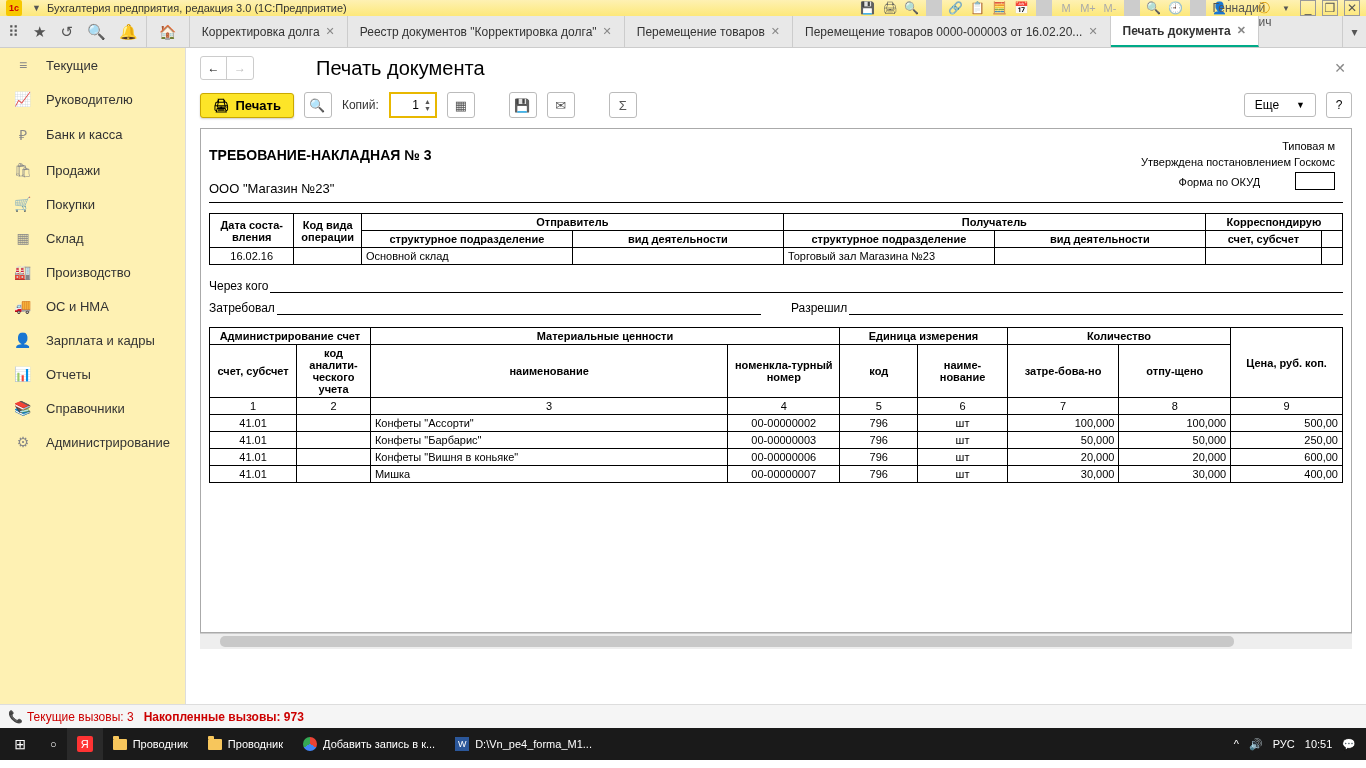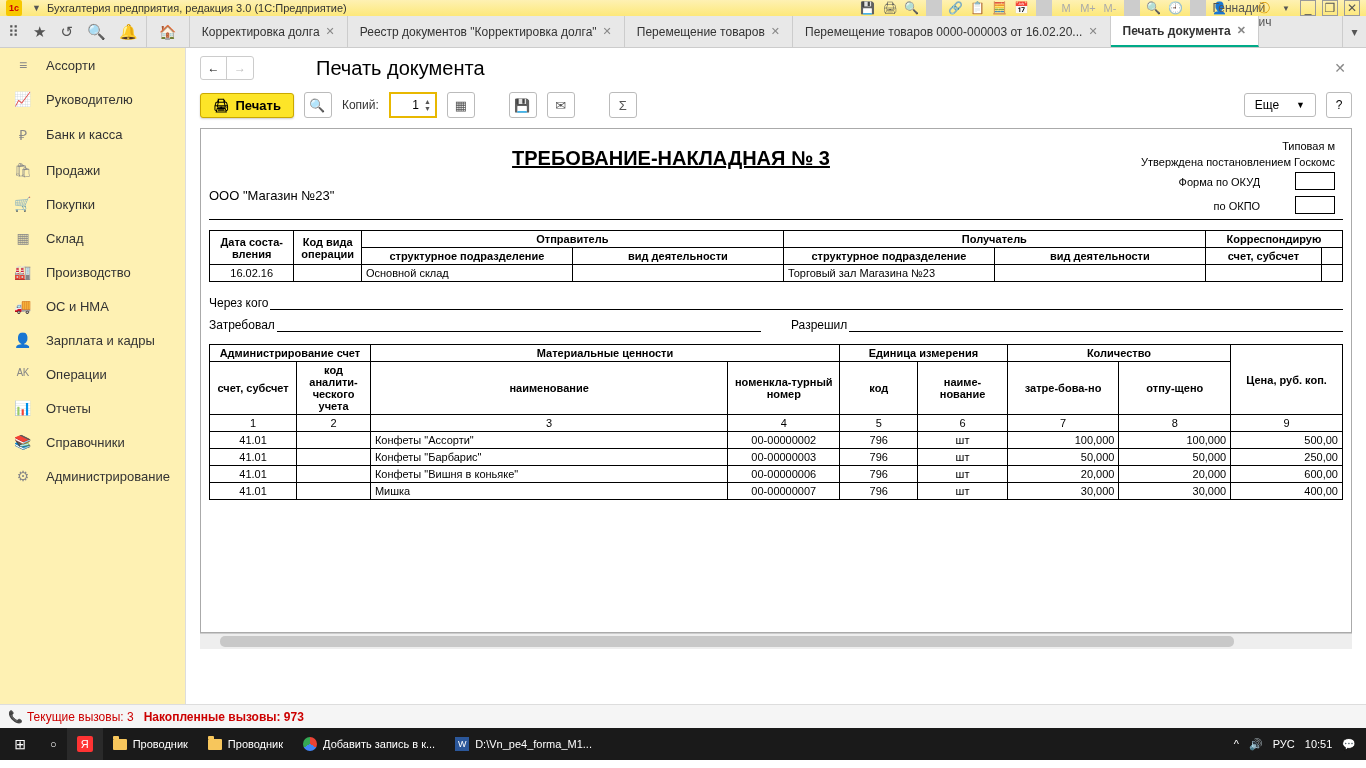--- a/index.html
+++ b/index.html
@@ -52,21 +52,21 @@
 .copies-input { width: 48px; height: 26px; border: 2px solid #e8b800; display:flex; align-items:center; padding: 0 4px;}
 .copies-input input { width: 24px; border: none; outline: none; text-align: right; font-size:12px;}
 .copies-input .spin { display:flex; flex-direction:column; font-size:7px; line-height:7px; margin-left:auto; color:#555;}
 .more-btn { margin-left: auto; border: 1px solid #bbb; border-radius: 3px; padding: 4px 10px; font-size: 12px; display:flex; align-items:center; gap:17px;}
 .help-btn { width: 26px; height: 26px; border: 1px solid #bbb; border-radius: 3px; display:flex; align-items:center; justify-content:center;}
 
 
 .doc-wrap { flex: 1; overflow: auto; padding: 0 14px 14px; }
 .doc-scroll { border:1px solid #aaa; overflow:auto; height: 505px; position:relative;}
 .doc { padding: 8px; min-width: 1150px; }
-.doc .title { text-align: center; font-weight: bold; font-size: 20px; padding: 10px 0 14px; text-decoration: underline; }
+.doc .title { font-weight: bold; font-size: 14px; padding: 10px 0 14px; }
 .doc .org-line { font-size: 13px; padding: 4px 0; }
 .doc .form-tbl { float: right; font-size: 11px; }
 .doc .form-tbl td { padding: 1px 6px; text-align: right;}
 .doc .form-tbl .box { border: 1px solid #000; width: 40px; height:18px; display:inline-block;}
 .doc hr { border: none; border-top: 1px solid #000; margin: 2px 0 10px; clear:both;}
 
 table.dtbl { border-collapse: collapse; width: 100%; font-size: 11px; }
 table.dtbl th, table.dtbl td { border: 1px solid #000; padding: 2px 4px; text-align: center; }
 table.dtbl .left { text-align: left; }
 table.dtbl .right { text-align: right; }
@@ -158,21 +158,21 @@
         <span class="close">✕</span>
       </div>
   </div>
   <div class="drop-tab">▾</div>
 </div>
 
 <div class="main">
   <div class="sidebar">
     <div class="item">
         <span class="icn">≡</span>
-        <span>Ассорти</span>
+        <span>Текущие</span>
       </div>
     <div class="item">
         <span class="icn">📈</span>
         <span>Руководителю</span>
       </div>
     <div class="item">
         <span class="icn">₽</span>
         <span>Банк и касса</span>
       </div>
     <div class="item">
@@ -191,24 +191,20 @@
         <span class="icn">🏭</span>
         <span>Производство</span>
       </div>
     <div class="item">
         <span class="icn">🚚</span>
         <span>ОС и НМА</span>
       </div>
     <div class="item">
         <span class="icn">👤</span>
         <span>Зарплата и кадры</span>
-      </div>
-    <div class="item">
-        <span class="icn">ᴬᴷ</span>
-        <span>Операции</span>
       </div>
     <div class="item">
         <span class="icn">📊</span>
         <span>Отчеты</span>
       </div>
     <div class="item">
         <span class="icn">📚</span>
         <span>Справочники</span>
       </div>
     <div class="item">
@@ -262,24 +258,20 @@
         <table class="form-tbl">
           <tbody>
                 <tr>
                   <td colspan="2">Типовая м</td>
                 </tr>
           <tr>
                   <td colspan="2">Утверждена постановлением Госкомс</td>
                 </tr>
           <tr>
                   <td>Форма по ОКУД</td>
-                  <td><span class="box"></span></td>
-                </tr>
-          <tr>
-                  <td>по ОКПО</td>
                   <td><span class="box"></span></td>
                 </tr>
         </tbody>
             </table>
         <div class="title">ТРЕБОВАНИЕ-НАКЛАДНАЯ № 3</div>
         <div class="org-line">ООО "Магазин №23"</div>
         <hr>
 
         <table class="dtbl">
           <tbody>

